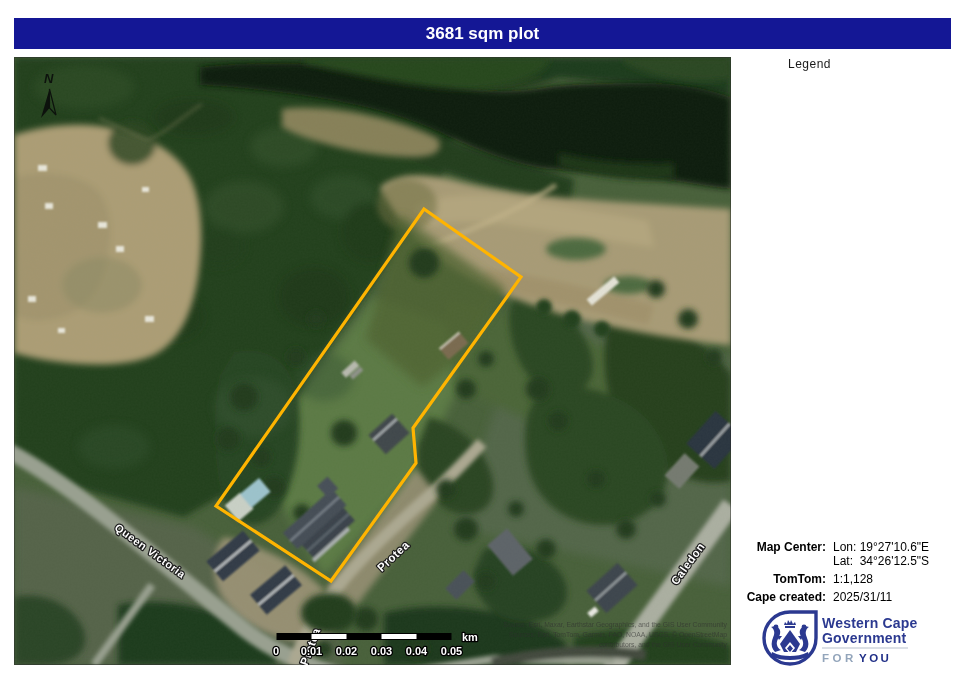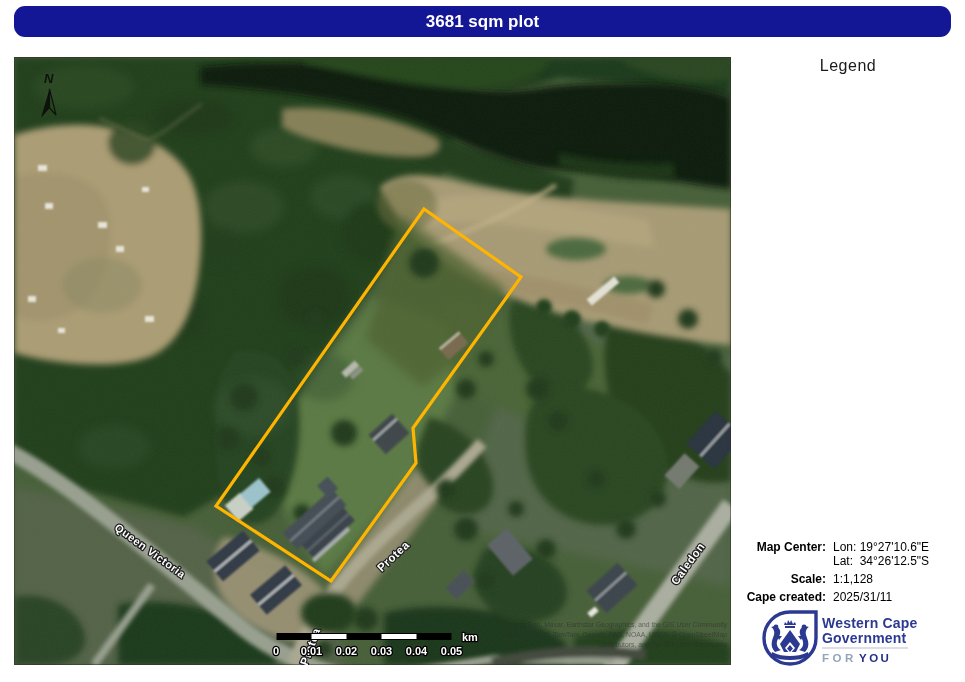--- a/index.html
+++ b/index.html
@@ -1,19 +1,19 @@
 <!DOCTYPE html>
 <html><head>
 <meta charset="utf-8">
 <style>
 html,body{margin:0;padding:0;background:#ffffff;}
 #page{position:relative;width:965px;height:682px;overflow:hidden;font-family:"Liberation Sans",sans-serif;background:#fff;}
-#banner{position:absolute;left:14px;top:6px;width:937px;height:31px;background:#141795;color:#fff;
-  font-size:17px;font-weight:bold;text-align:center;line-height:31px;border-radius:11px;}
-#legend{position:absolute;left:788px;top:57px;width:120px;text-align:center;font-size:16px;font-weight:400;color:#1a1a1a;letter-spacing:0.5px;}
+#banner{position:absolute;left:14px;top:18px;width:937px;height:31px;background:#141795;color:#fff;
+  font-size:17px;font-weight:bold;text-align:center;line-height:31px;}
+#legend{position:absolute;left:788px;top:57px;width:120px;font-size:12px;font-weight:400;color:#1a1a1a;letter-spacing:0.5px;}
 #map{position:absolute;left:14px;top:57px;width:717px;height:608px;background:#4f6b41;}
 .lbl{position:absolute;font-size:12px;color:#000000;}
 .lab{font-weight:bold;text-align:right;}
 #logo{position:absolute;left:758px;top:606px;}
 </style>
 </head>
 <body>
 <div id="page">
 
   <div id="banner">3681 sqm plot</div>
@@ -316,21 +316,21 @@
     </g>
   </svg>
   </div>
 
   <div class="lbl lab" style="left:706px;top:540px;width:120px;">Map Center:</div>
 
   <div class="lbl" style="left:833px;top:540px;">Lon: 19°27'10.6"E</div>
 
   <div class="lbl" style="left:833px;top:554px;">Lat:&nbsp; 34°26'12.5"S</div>
 
-  <div class="lbl lab" style="left:706px;top:572px;width:120px;">Scale:</div>
+  <div class="lbl lab" style="left:706px;top:572px;width:120px;">TomTom:</div>
 
   <div class="lbl" style="left:833px;top:572px;">1:1,128</div>
 
   <div class="lbl lab" style="left:706px;top:590px;width:120px;">Cape created:</div>
 
   <div class="lbl" style="left:833px;top:590px;">2025/31/11</div>
 
   <svg id="logo" width="200" height="70" viewBox="0 0 200 70">
 
     <path d="M58,32 C58,46.4 46.4,58 32,58 C17.6,58 6,46.4 6,32 C6,17.6 17.6,6 32,6 L58,6 Z" fill="#ffffff" stroke="#2b3990" stroke-width="3.4"></path>

